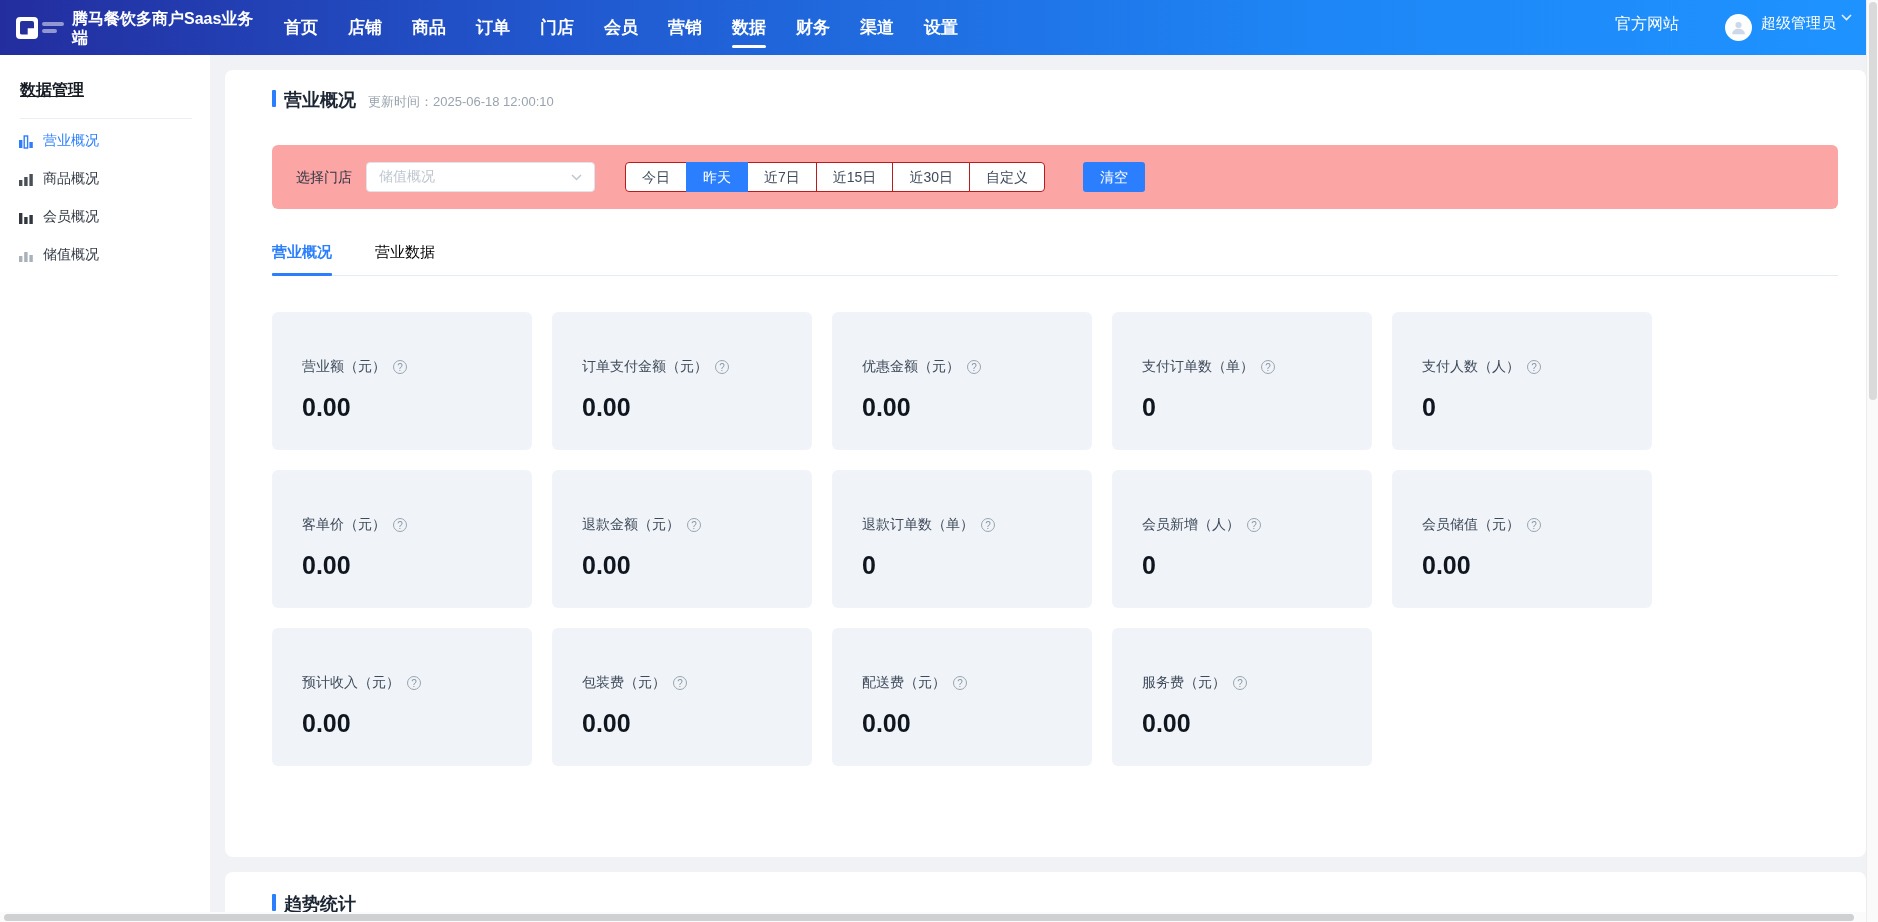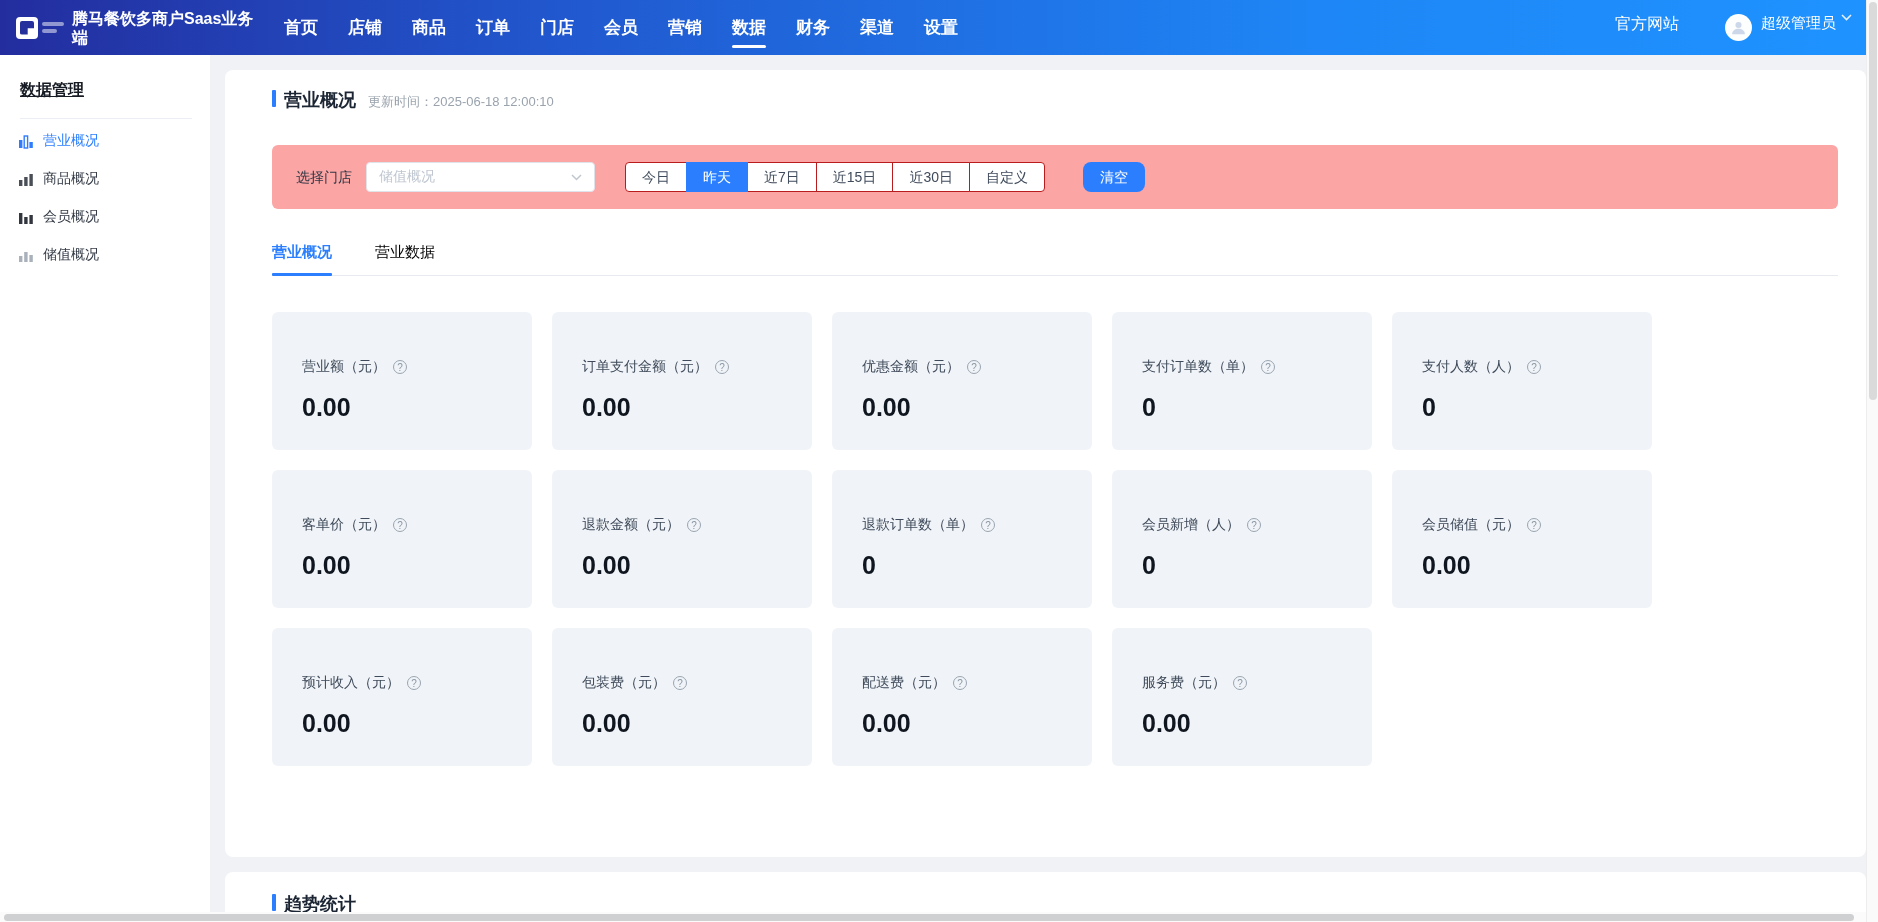--- a/index.html
+++ b/index.html
@@ -57,21 +57,21 @@
   .filter-bar{margin-top:37px;background:#fca5a5;border-radius:6px;height:64px;padding:17px 24px;display:flex;align-items:flex-start;}
   .store-label{font-size:14px;color:#2e3644;line-height:30px;flex:0 0 auto;}
   .select{width:229px;height:30px;background:#fff;border:1px solid #dfe3ea;border-radius:4px;margin-left:14px;
     display:flex;align-items:center;padding:0 12px;cursor:pointer;}
   .select .ph{font-size:14px;color:#bfc6d0;flex:1;}
   .btn-group{display:flex;margin-left:30px;}
   .range-btn{height:30px;padding:0 16px;background:#fff;border:1px solid #b91c1c;color:#3f4a5a;font-size:14px;line-height:28px;cursor:pointer;margin-left:-1px;position:relative;white-space:nowrap;}
   .range-btn:first-child{border-radius:4px 0 0 4px;margin-left:0;}
   .range-btn:last-child{border-radius:0 4px 4px 0;}
   .range-btn.active{background:var(--accent);border-color:var(--accent);color:#fff;z-index:1;}
-  .clear-btn{height:30px;padding:0 17px;margin-left:38px;background:var(--accent);color:#fff;border:none;border-radius:8px;font-size:14px;cursor:pointer;line-height:30px;}
+  .clear-btn{height:30px;padding:0 17px;margin-left:38px;background:var(--accent);color:#fff;border:none;border-radius:3px;font-size:14px;cursor:pointer;line-height:30px;}
 
   
   .tabs{display:flex;gap:43px;margin-top:34px;border-bottom:1px solid #e7ebf0;}
   .tab{font-size:15px;color:#000000;padding-bottom:13px;position:relative;cursor:pointer;}
   .tab.active{color:var(--accent);font-weight:600;}
   .tab.active::after{content:"";position:absolute;left:0;right:0;bottom:-1px;height:3px;background:var(--accent);border-radius:1px;}
 
   
   .stats-grid{margin-top:36px;display:grid;grid-template-columns:repeat(5,260px);gap:20px;}
   .stat-card{height:138px;background:var(--card-bg);border-radius:6px;padding:46px 16px 0 30px;}

